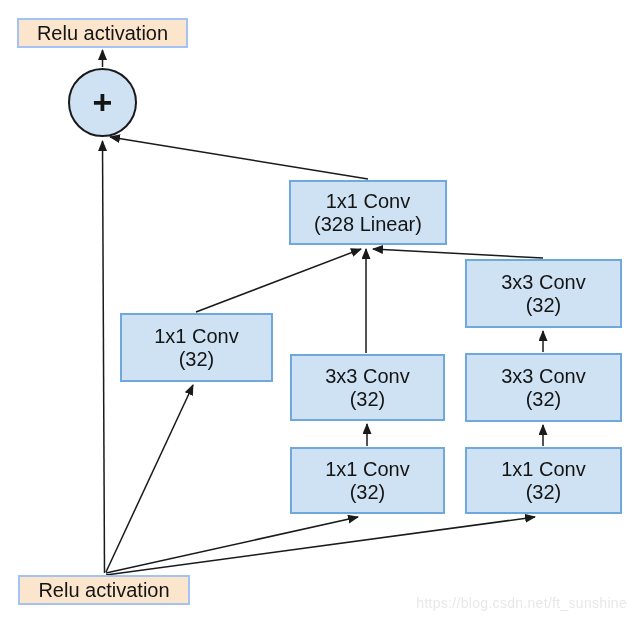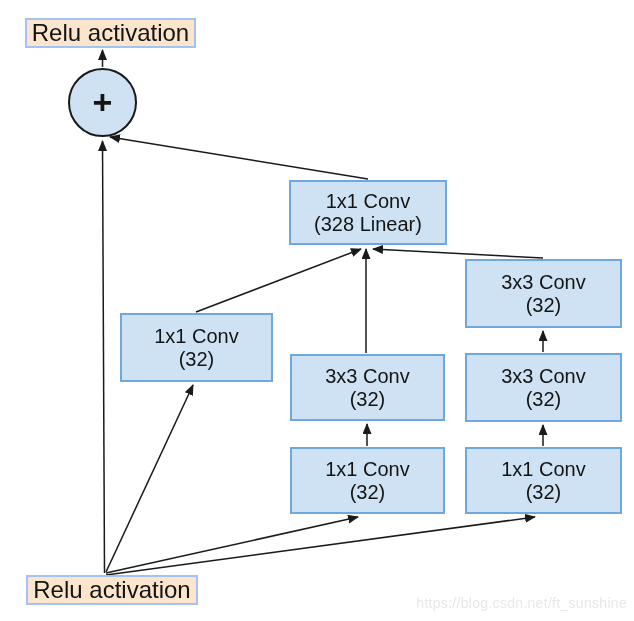--- a/index.html
+++ b/index.html
@@ -41,23 +41,22 @@
   }
   .conv-box {
     background: var(--conv-fill, #cfe2f3);
     border: 2px solid var(--conv-border, #6fa8dc);
     font-size: 20px;
     line-height: 23px;
   }
   .relu-box {
     background: var(--relu-fill, #fce5cd);
     border: 2px solid var(--relu-border, #a4c2f4);
-    font-size: 24px;
+    font-size: 20px;
     line-height: 24px;
-    margin-left: 8px;
   }
   .sum-circle {
     background: var(--conv-fill, #cfe2f3);
     border: 2px solid var(--line-color, #1a1a1a);
     border-radius: 50%;
     font-size: 34px;
     font-weight: 700;
   }
   .watermark {
     position: absolute;

